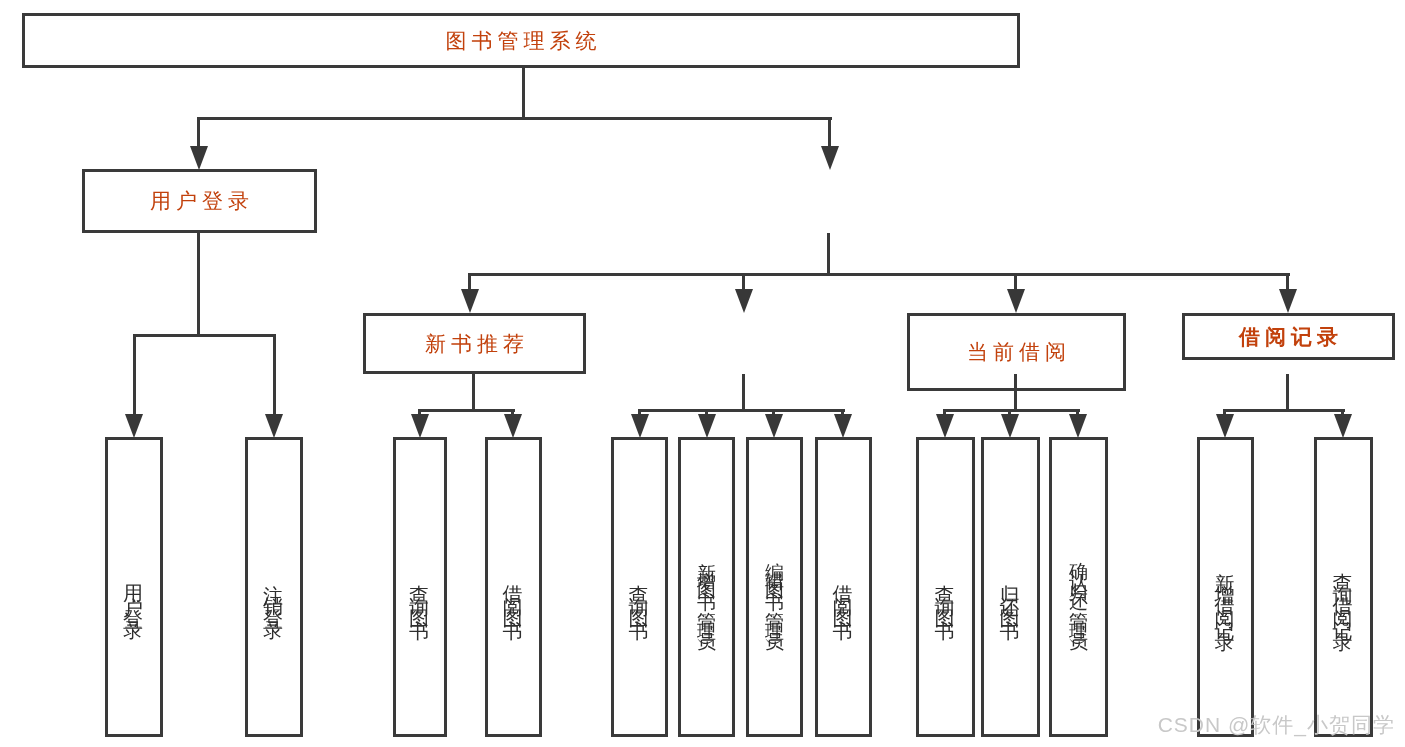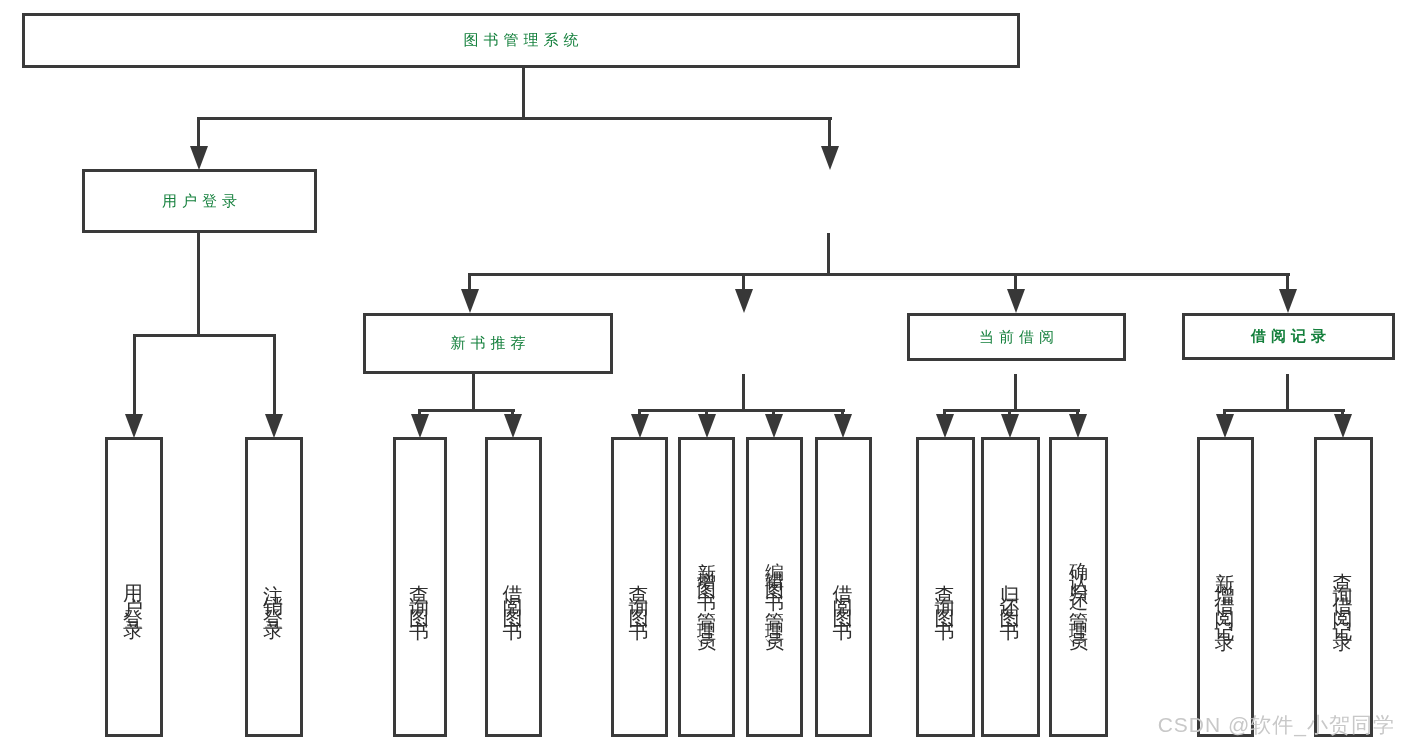--- a/index.html
+++ b/index.html
@@ -5,21 +5,21 @@
   html,body{margin:0;padding:0;background:#ffffff;}
   .canvas{
     position:relative;width:1405px;height:747px;background:#ffffff;overflow:hidden;
     font-family:"Liberation Sans",sans-serif;color:#2e2e2e;
   }
   
   .box{
     position:absolute;box-sizing:border-box;background:#ffffff;
     border:3px solid #3a3a3a;display:flex;align-items:center;justify-content:center;
   }
-  .hlabel{font-size:15px;letter-spacing:5px;padding-left:5px;white-space:nowrap;color:#15803d;}
+  .hlabel{font-size:21px;letter-spacing:5px;padding-left:5px;white-space:nowrap;color:#c2410c;}
   .vlabel{
     writing-mode:vertical-rl;text-orientation:mixed;
     font-size:20px;letter-spacing:12px;margin-bottom:-12px;white-space:nowrap;color:#2e2e2e;
   }
   .vlabel.dense{letter-spacing:10px;margin-bottom:-10px;font-size:19px;}
   
   .h,.v{position:absolute;background:#3a3a3a;}
   .h{height:3px;}
   .v{width:3px;}
   .ah{
@@ -63,24 +63,24 @@
   <div class="h" style="left:469px;top:273px;width:821px;"></div>
   <div class="v" style="left:468px;top:273px;height:20px;"></div>
   <div class="ah" style="left:461px;top:289px;"></div>
   <div class="v" style="left:742px;top:273px;height:20px;"></div>
   <div class="ah" style="left:735px;top:289px;"></div>
   <div class="v" style="left:1014px;top:273px;height:20px;"></div>
   <div class="ah" style="left:1007px;top:289px;"></div>
   <div class="v" style="left:1286px;top:273px;height:20px;"></div>
   <div class="ah" style="left:1279px;top:289px;"></div>
 
-  <div class="box" style="left:363px;top:313px;width:250px;height:61px;">
+  <div class="box" style="left:363px;top:313px;width:223px;height:61px;">
     <span class="hlabel">新书推荐</span>
   </div>
-  <div class="box" style="left:907px;top:313px;width:219px;height:48px;">
+  <div class="box" style="left:907px;top:313px;width:219px;height:78px;">
     <span class="hlabel">当前借阅</span>
   </div>
   <div class="box" style="left:1182px;top:313px;width:213px;height:47px;font-weight:bold;">
     <span class="hlabel">借阅记录</span>
   </div>
 
   <div class="v" style="left:472px;top:374px;height:38px;"></div>
   <div class="h" style="left:418px;top:409px;width:97px;"></div>
   <div class="v" style="left:418px;top:409px;height:14px;"></div>
   <div class="ah" style="left:411px;top:414px;"></div>

